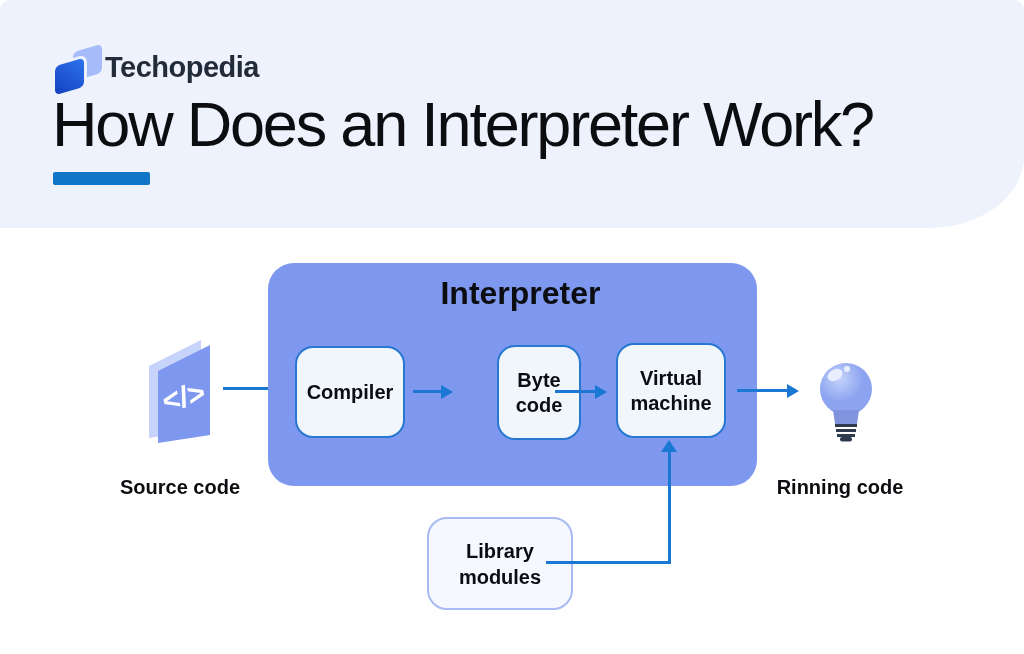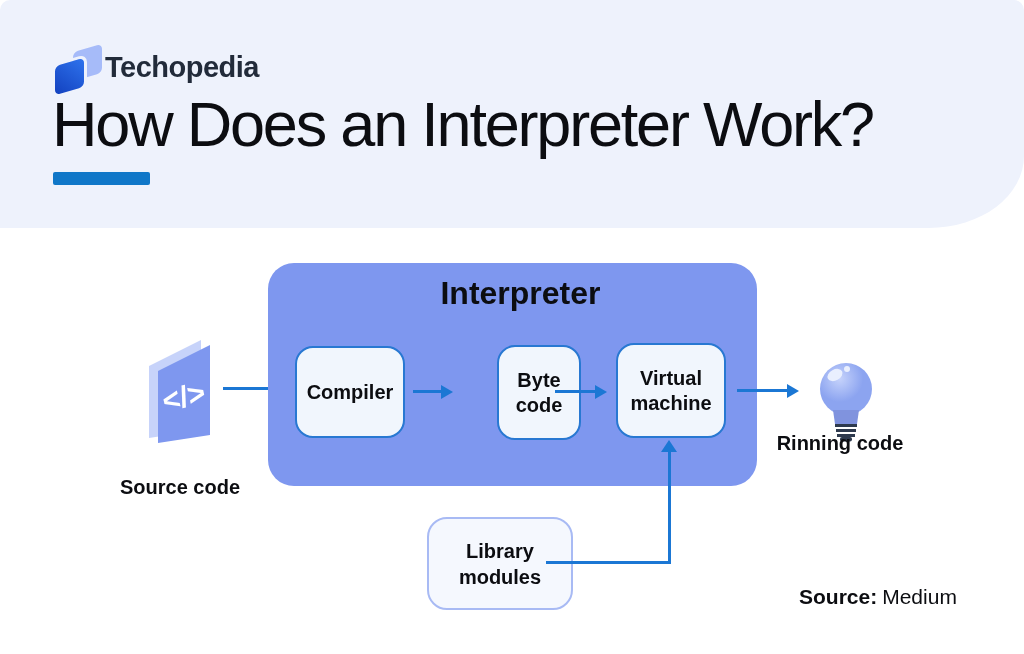--- a/index.html
+++ b/index.html
@@ -80,21 +80,21 @@
     position:absolute;left:661px;top:440px;width:0;height:0;
     border-bottom:12px solid var(--arrow-blue);
     border-left:8.5px solid transparent;border-right:8.5px solid transparent;
   }
   
   .end-label{
     position:absolute;width:150px;text-align:center;
     font-size:20px;font-weight:700;color:var(--text-dark);
   }
   .label-source{left:105px;top:459px;margin-top:17px;}
-  .label-running{left:765px;top:432px;text-align:center;}
+  .label-running{left:765px;top:476px;text-align:center;}
   .icon-code{position:absolute;left:146px;top:340px;}
   .icon-bulb{position:absolute;left:816px;top:358px;}
   
   .credit{
     position:absolute;left:799px;top:585px;font-size:21px;color:var(--text-dark);
   }
   .credit .lbl{font-weight:700;}
   .credit .val{font-weight:400;margin-left:5px;}
 </style>
 </head>
@@ -150,17 +150,14 @@
     <rect x="21" y="76" width="18" height="3" fill="var(--bulb-dark)"></rect>
     <rect x="24" y="79" width="12" height="4.5" rx="2" fill="var(--bulb-dark)"></rect>
   </svg>
   <div class="end-label label-running">Rinning code</div>
 
   <div class="library-box">Library modules</div>
   <div class="lib-arrow-h"></div>
   <div class="lib-arrow-v"></div>
   <div class="lib-arrow-head"></div>
 
-  <div class="credit">
-    <span class="lbl">Source:</span><span class="val">Medium</span>
-  </div>
 
 </div>
 
 </body></html>

